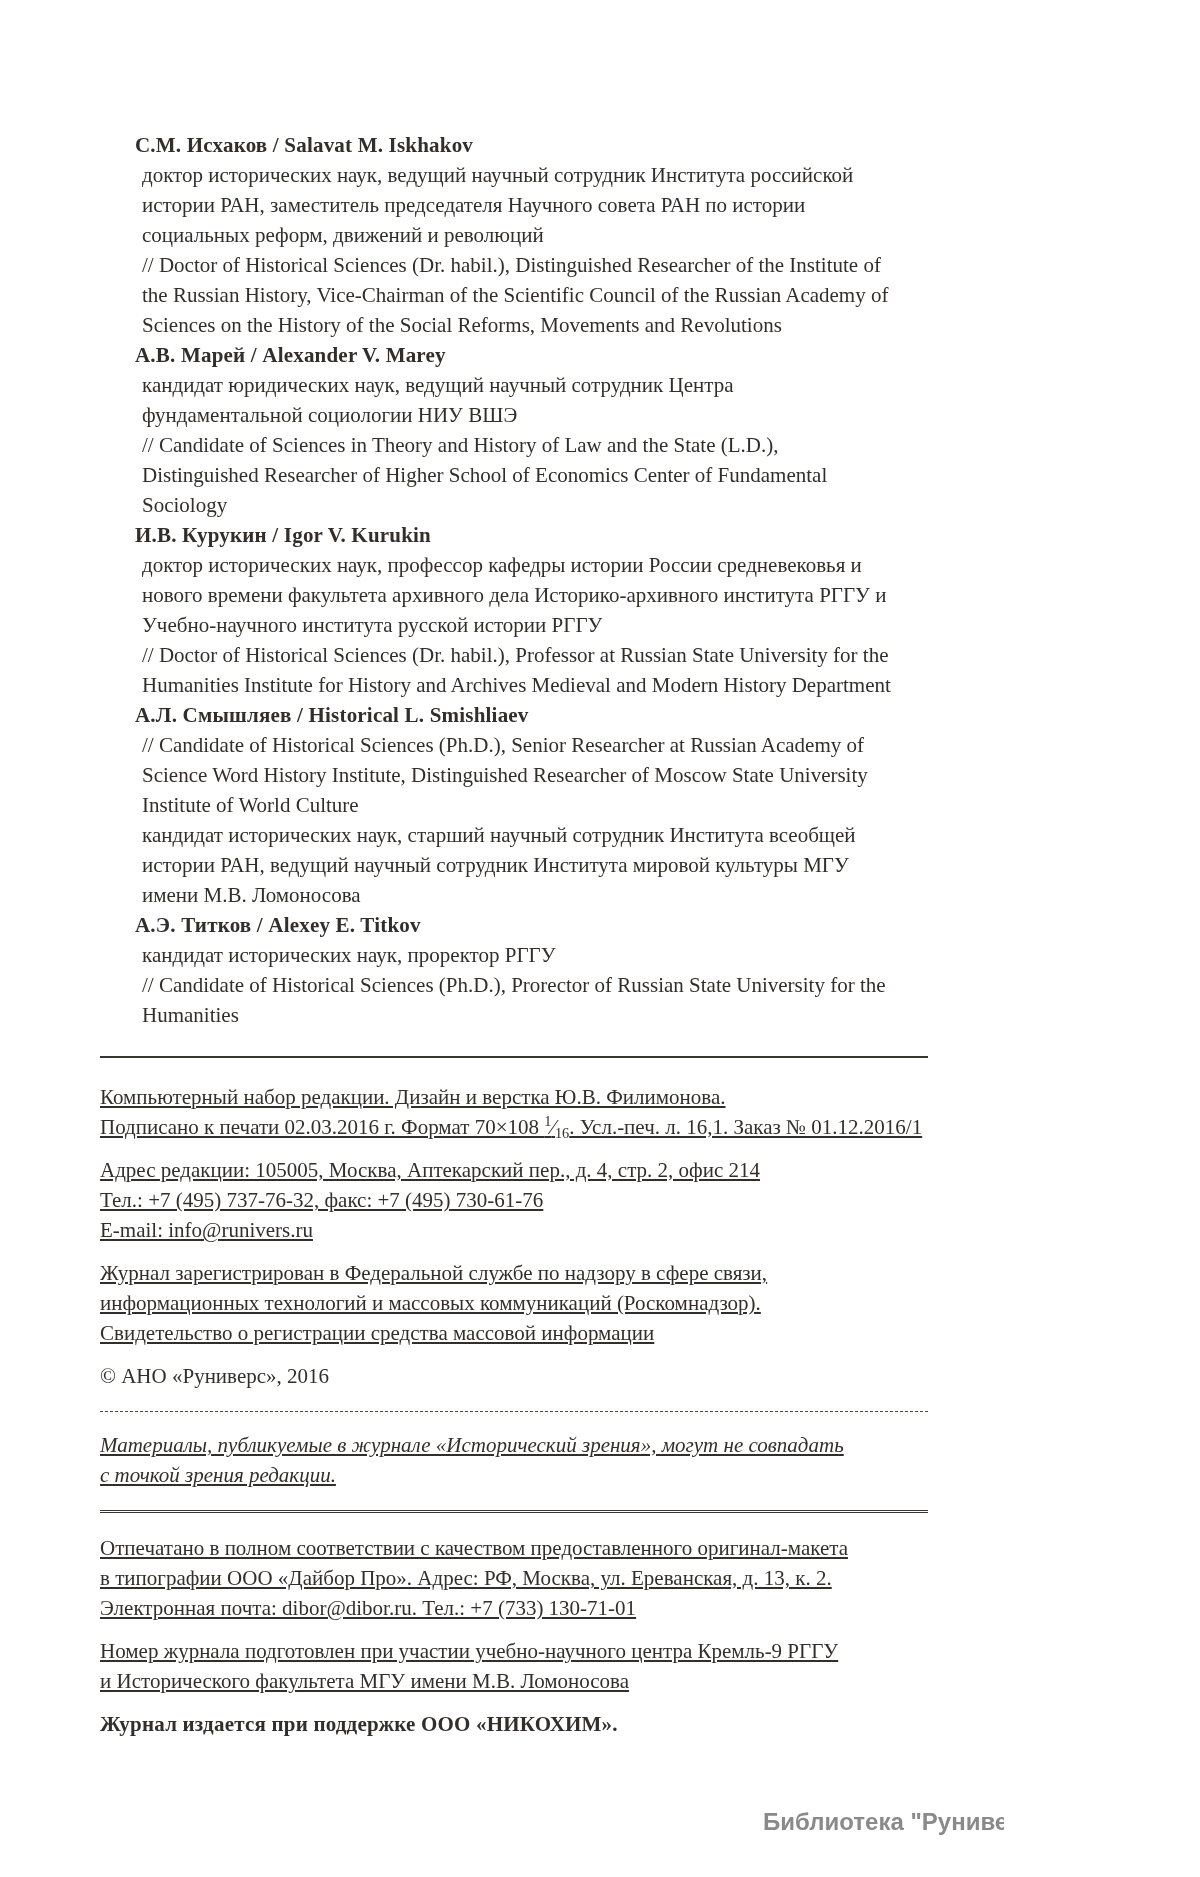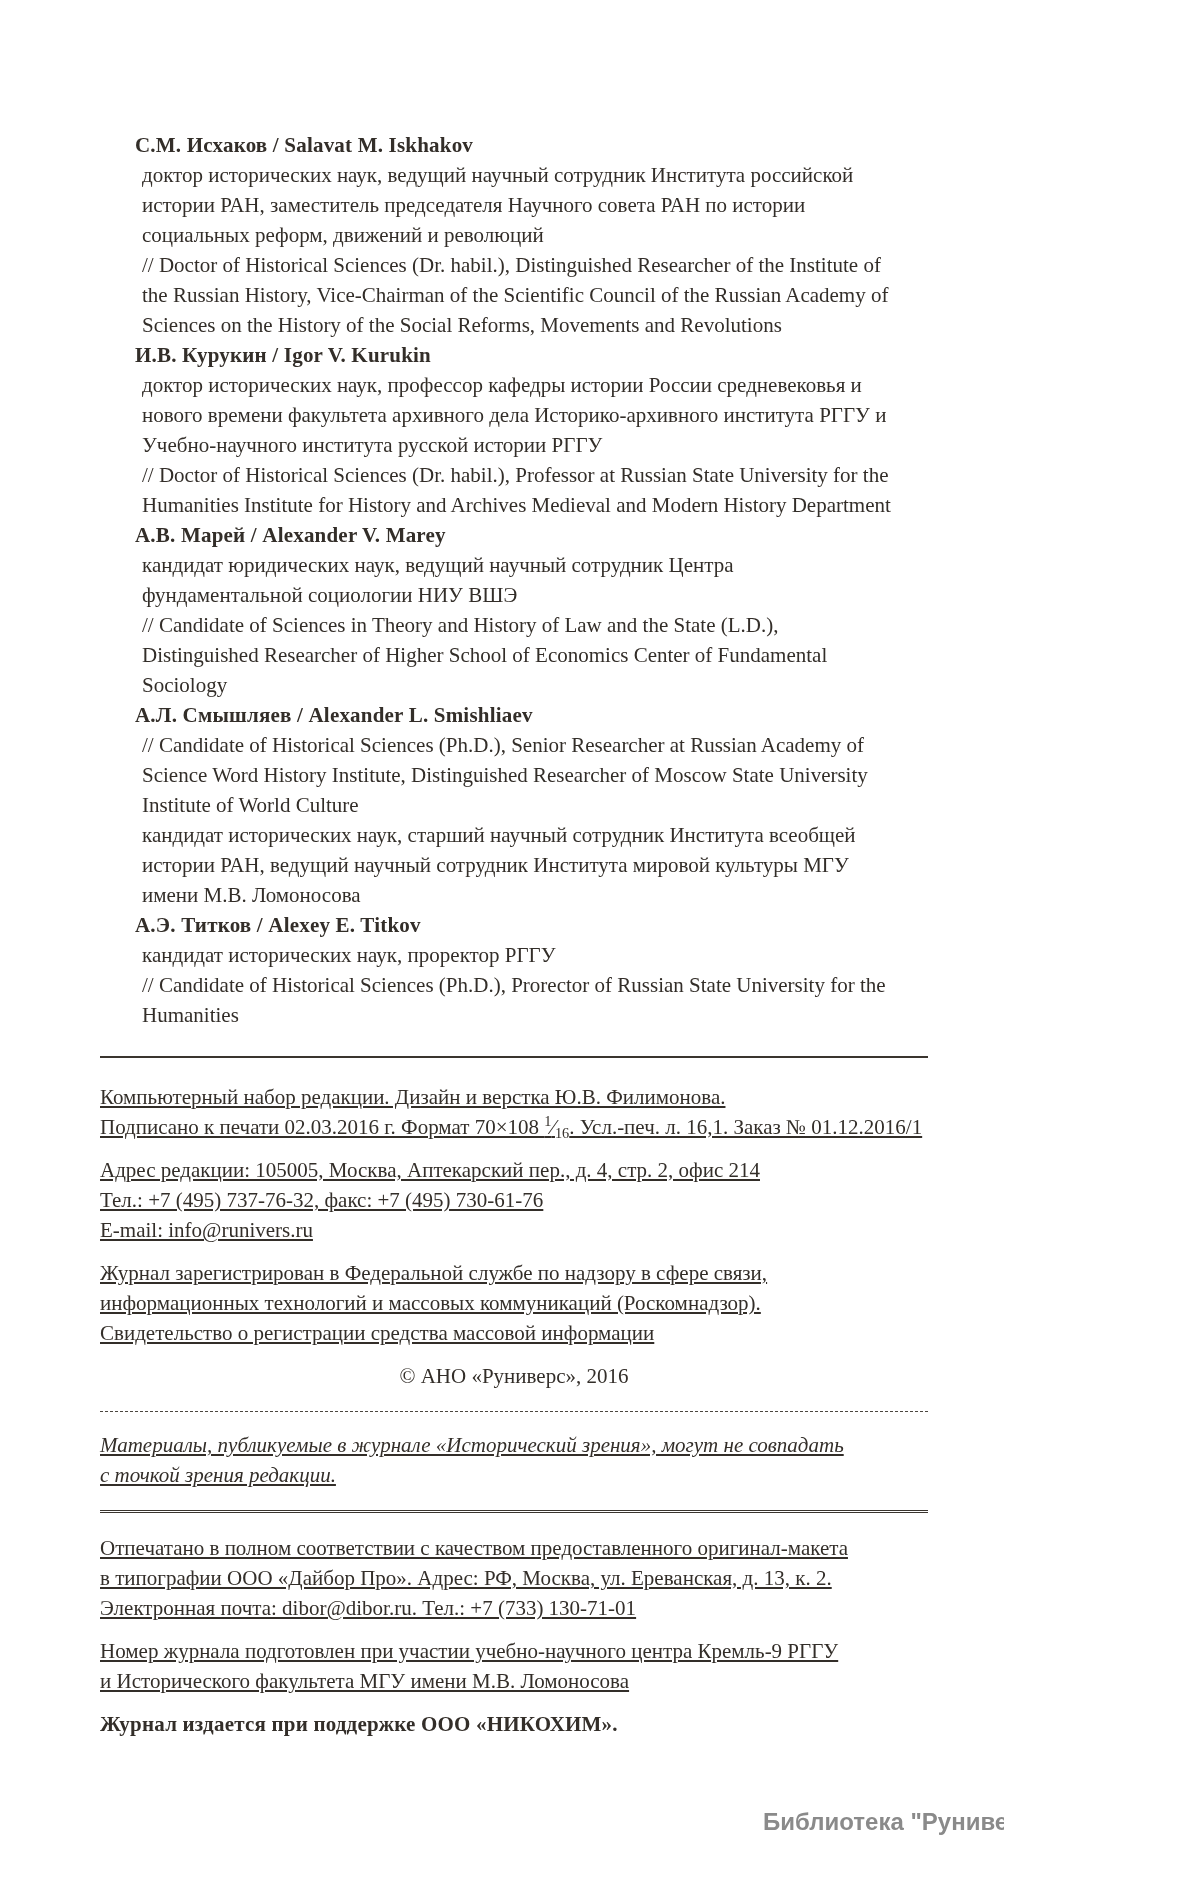--- a/index.html
+++ b/index.html
@@ -29,21 +29,21 @@
     margin-left:42px;
     width:756px;
   }
   .rule{border:none;margin:0;}
   .rule-solid{border-top:2px solid #3a352f;margin:26px 0 24px 0;}
   .rule-dashed{border-top:1px dashed #4a453f;margin:20px 0 18px 0;}
   .rule-double{border-top:3px double #3a352f;margin:20px 0 20px 0;}
   .colophon p{margin:0 0 13px 0;}
   .colophon .line{display:block;text-decoration:underline;}
   .copyright{
-    text-align:center;
+    text-align:left;
     margin:2px 0 0 0;
   }
   .disclaimer{
     font-style:italic;
   }
   .support{
     font-weight:bold;
     margin-top:6px;
     letter-spacing:.2px;
   }
@@ -68,33 +68,33 @@
 
     <div class="editors">
 
       <div class="editor-entry">
         <div class="editor-name">С.М. Исхаков / Salavat M. Iskhakov</div>
         <div class="editor-bio">доктор исторических наук, ведущий научный сотрудник Института российской истории РАН, заместитель председателя Научного совета РАН по истории социальных реформ, движений и революций</div>
         <div class="editor-bio">// Doctor of Historical Sciences (Dr. habil.), Distinguished Researcher of the Institute of the Russian History,  Vice-Chairman of the Scientific Council of the Russian Academy of Sciences on the History of the Social Reforms, Movements and Revolutions</div>
       </div>
 
       <div class="editor-entry">
+        <div class="editor-name">А.В. Марей / Alexander V. Marey</div>
+        <div class="editor-bio">кандидат юридических наук, ведущий научный сотрудник Центра фундаментальной социологии НИУ ВШЭ</div>
+        <div class="editor-bio">// Candidate of Sciences in Theory and History of Law and the State (L.D.), Distinguished Researcher of Higher School of Economics Center of Fundamental Sociology</div>
+      </div>
+
+      <div class="editor-entry">
         <div class="editor-name">И.В. Курукин / Igor V. Kurukin</div>
         <div class="editor-bio">доктор исторических наук, профессор кафедры истории России средневековья и нового времени факультета архивного дела Историко-архивного института РГГУ и Учебно-научного института русской истории РГГУ</div>
         <div class="editor-bio">// Doctor of Historical Sciences (Dr. habil.), Professor at Russian State University for the Humanities Institute for History and Archives Medieval and Modern History Department</div>
       </div>
 
       <div class="editor-entry">
-        <div class="editor-name">А.В. Марей / Alexander V. Marey</div>
-        <div class="editor-bio">кандидат юридических наук, ведущий научный сотрудник Центра фундаментальной социологии НИУ ВШЭ</div>
-        <div class="editor-bio">// Candidate of Sciences in Theory and History of Law and the State (L.D.), Distinguished Researcher of Higher School of Economics Center of Fundamental Sociology</div>
-      </div>
-
-      <div class="editor-entry">
-        <div class="editor-name">А.Л. Смышляев / Alexander L. Smishliaev</div>
+        <div class="editor-name">А.Л. Смышляев / Historical L. Smishliaev</div>
         <div class="editor-bio">// Candidate of Historical Sciences (Ph.D.), Senior Researcher at Russian Academy of Science Word History Institute, Distinguished Researcher of Moscow State University Institute of World Culture</div>
         <div class="editor-bio">кандидат исторических наук, старший научный сотрудник Института всеобщей истории РАН, ведущий научный сотрудник Института мировой культуры МГУ имени М.В. Ломоносова</div>
       </div>
 
       <div class="editor-entry">
         <div class="editor-name">А.Э. Титков / Alexey E. Titkov</div>
         <div class="editor-bio">кандидат исторических наук, проректор РГГУ</div>
         <div class="editor-bio">// Candidate of Historical Sciences (Ph.D.), Prorector of Russian State University for the Humanities</div>
       </div>
 

